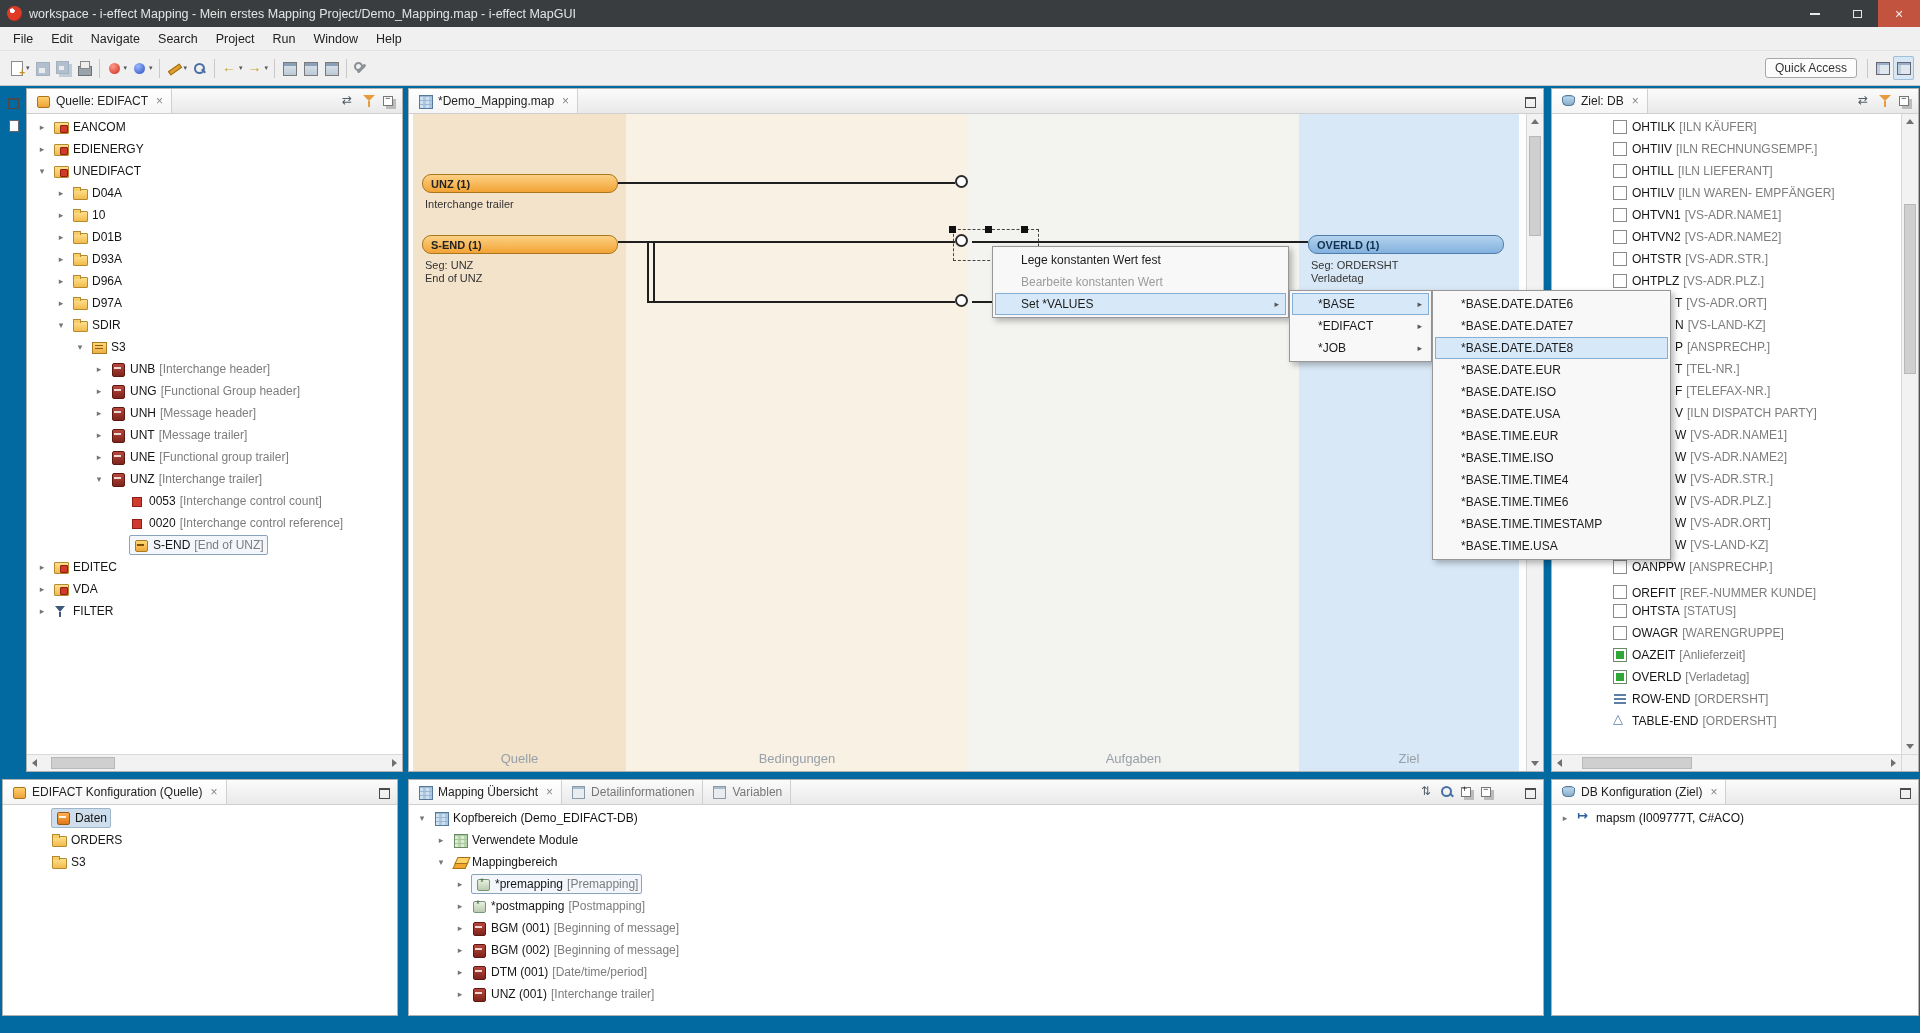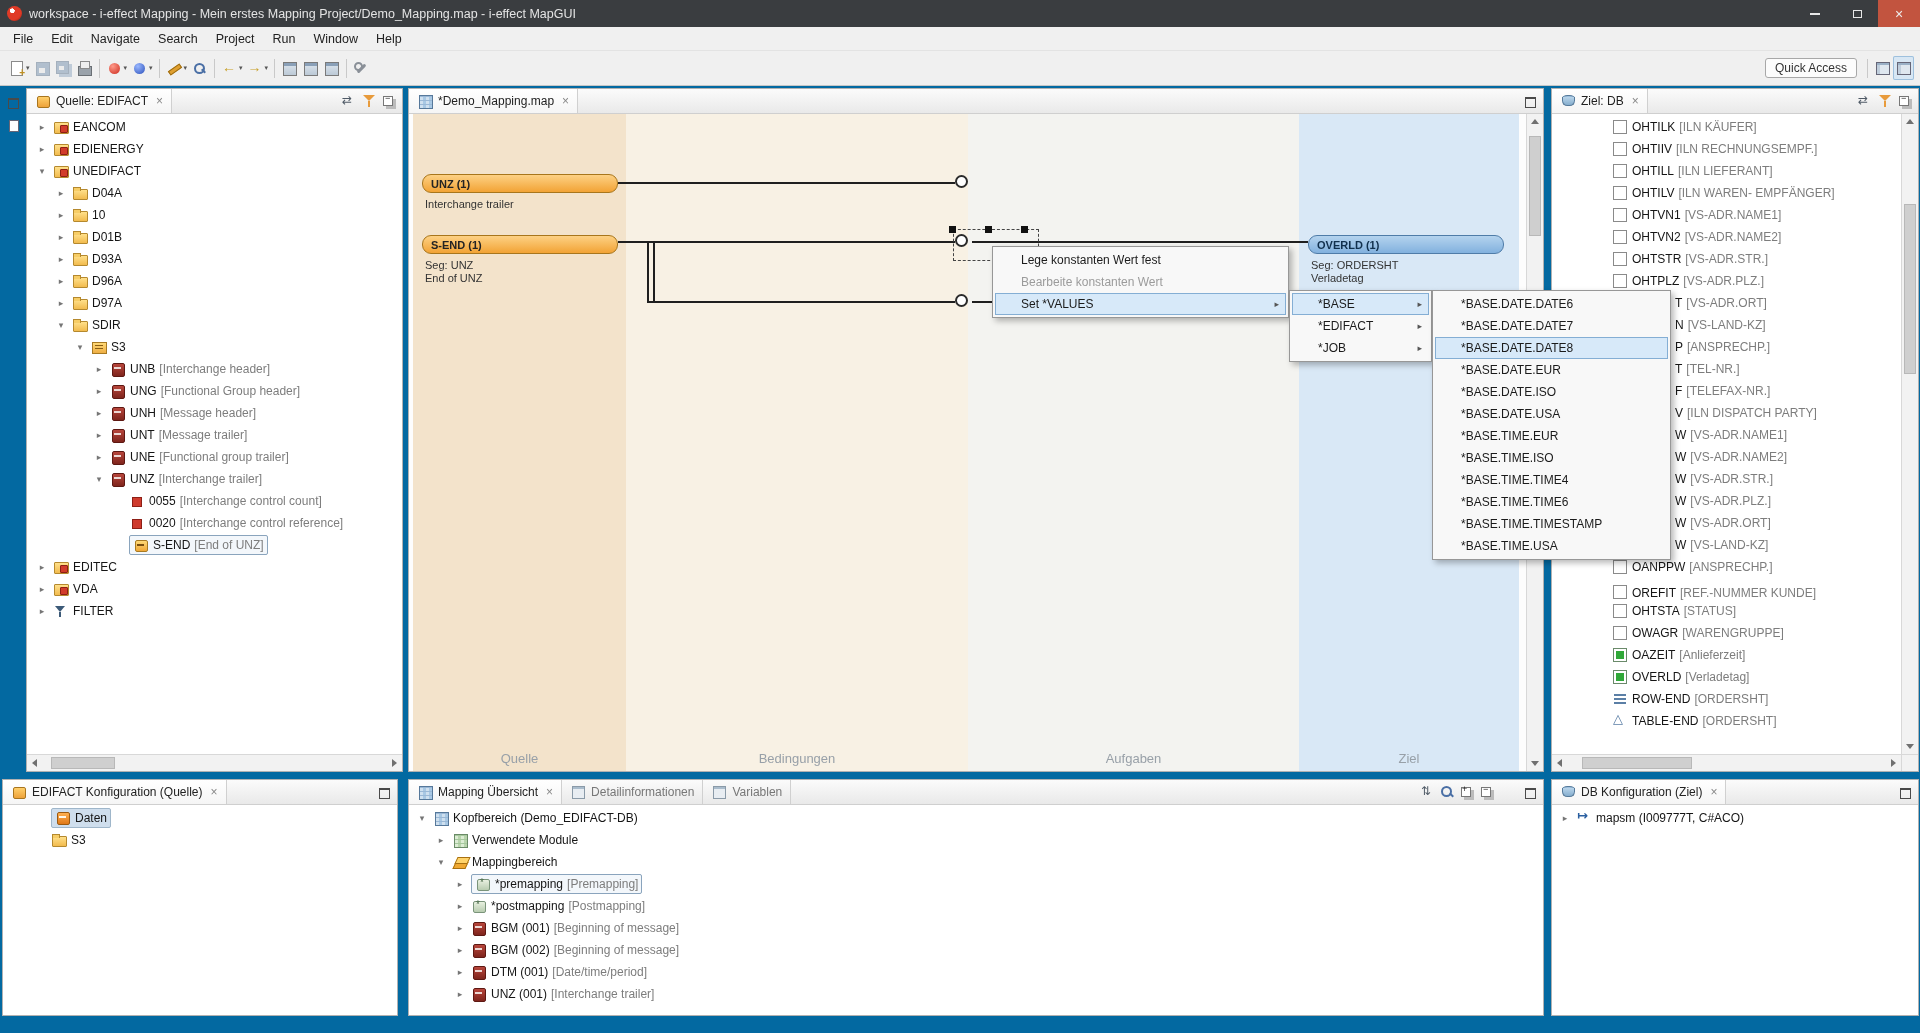--- a/index.html
+++ b/index.html
@@ -378,21 +378,21 @@
         </div>
         <div class="trow" style="padding-left: 65px;">
           <span class="exp">▾</span>
           <span class="ic ic-segment"></span>
           <span class="tlabel">UNZ</span>
           <span class="tdesc">[Interchange trailer]</span>
         </div>
         <div class="trow" style="padding-left: 84px;">
           <span class="exp"></span>
           <span class="ic ic-field"></span>
-          <span class="tlabel">0055</span>
+          <span class="tlabel">0053</span>
           <span class="tdesc">[Interchange control count]</span>
         </div>
         <div class="trow" style="padding-left: 84px;">
           <span class="exp"></span>
           <span class="ic ic-field"></span>
           <span class="tlabel">0020</span>
           <span class="tdesc">[Interchange control reference]</span>
         </div>
         <div class="trow" style="padding-left: 84px;">
           <span class="exp"></span>
@@ -712,20 +712,25 @@
         <div class="trow" style="padding-left: 30px;">
           <span class="exp"></span>
           <span class="selbox fill">
             <span class="ic ic-daten"></span>
             <span class="tlabel">Daten</span>
           </span>
         </div>
         <div class="trow" style="padding-left: 30px;">
           <span class="exp"></span>
           <span class="ic ic-folder"></span>
+          <span class="tlabel">ORDERS</span>
+        </div>
+        <div class="trow" style="padding-left: 30px;">
+          <span class="exp"></span>
+          <span class="ic ic-folder"></span>
           <span class="tlabel">S3</span>
         </div>
       </div>
   </section>
 
   <section class="panel" id="bcpanel">
     <div class="phead">
       <span id="bctabs" style="display:flex;align-items:stretch">
           <span class="vtab">
             <span class="ic ic-map"></span>

